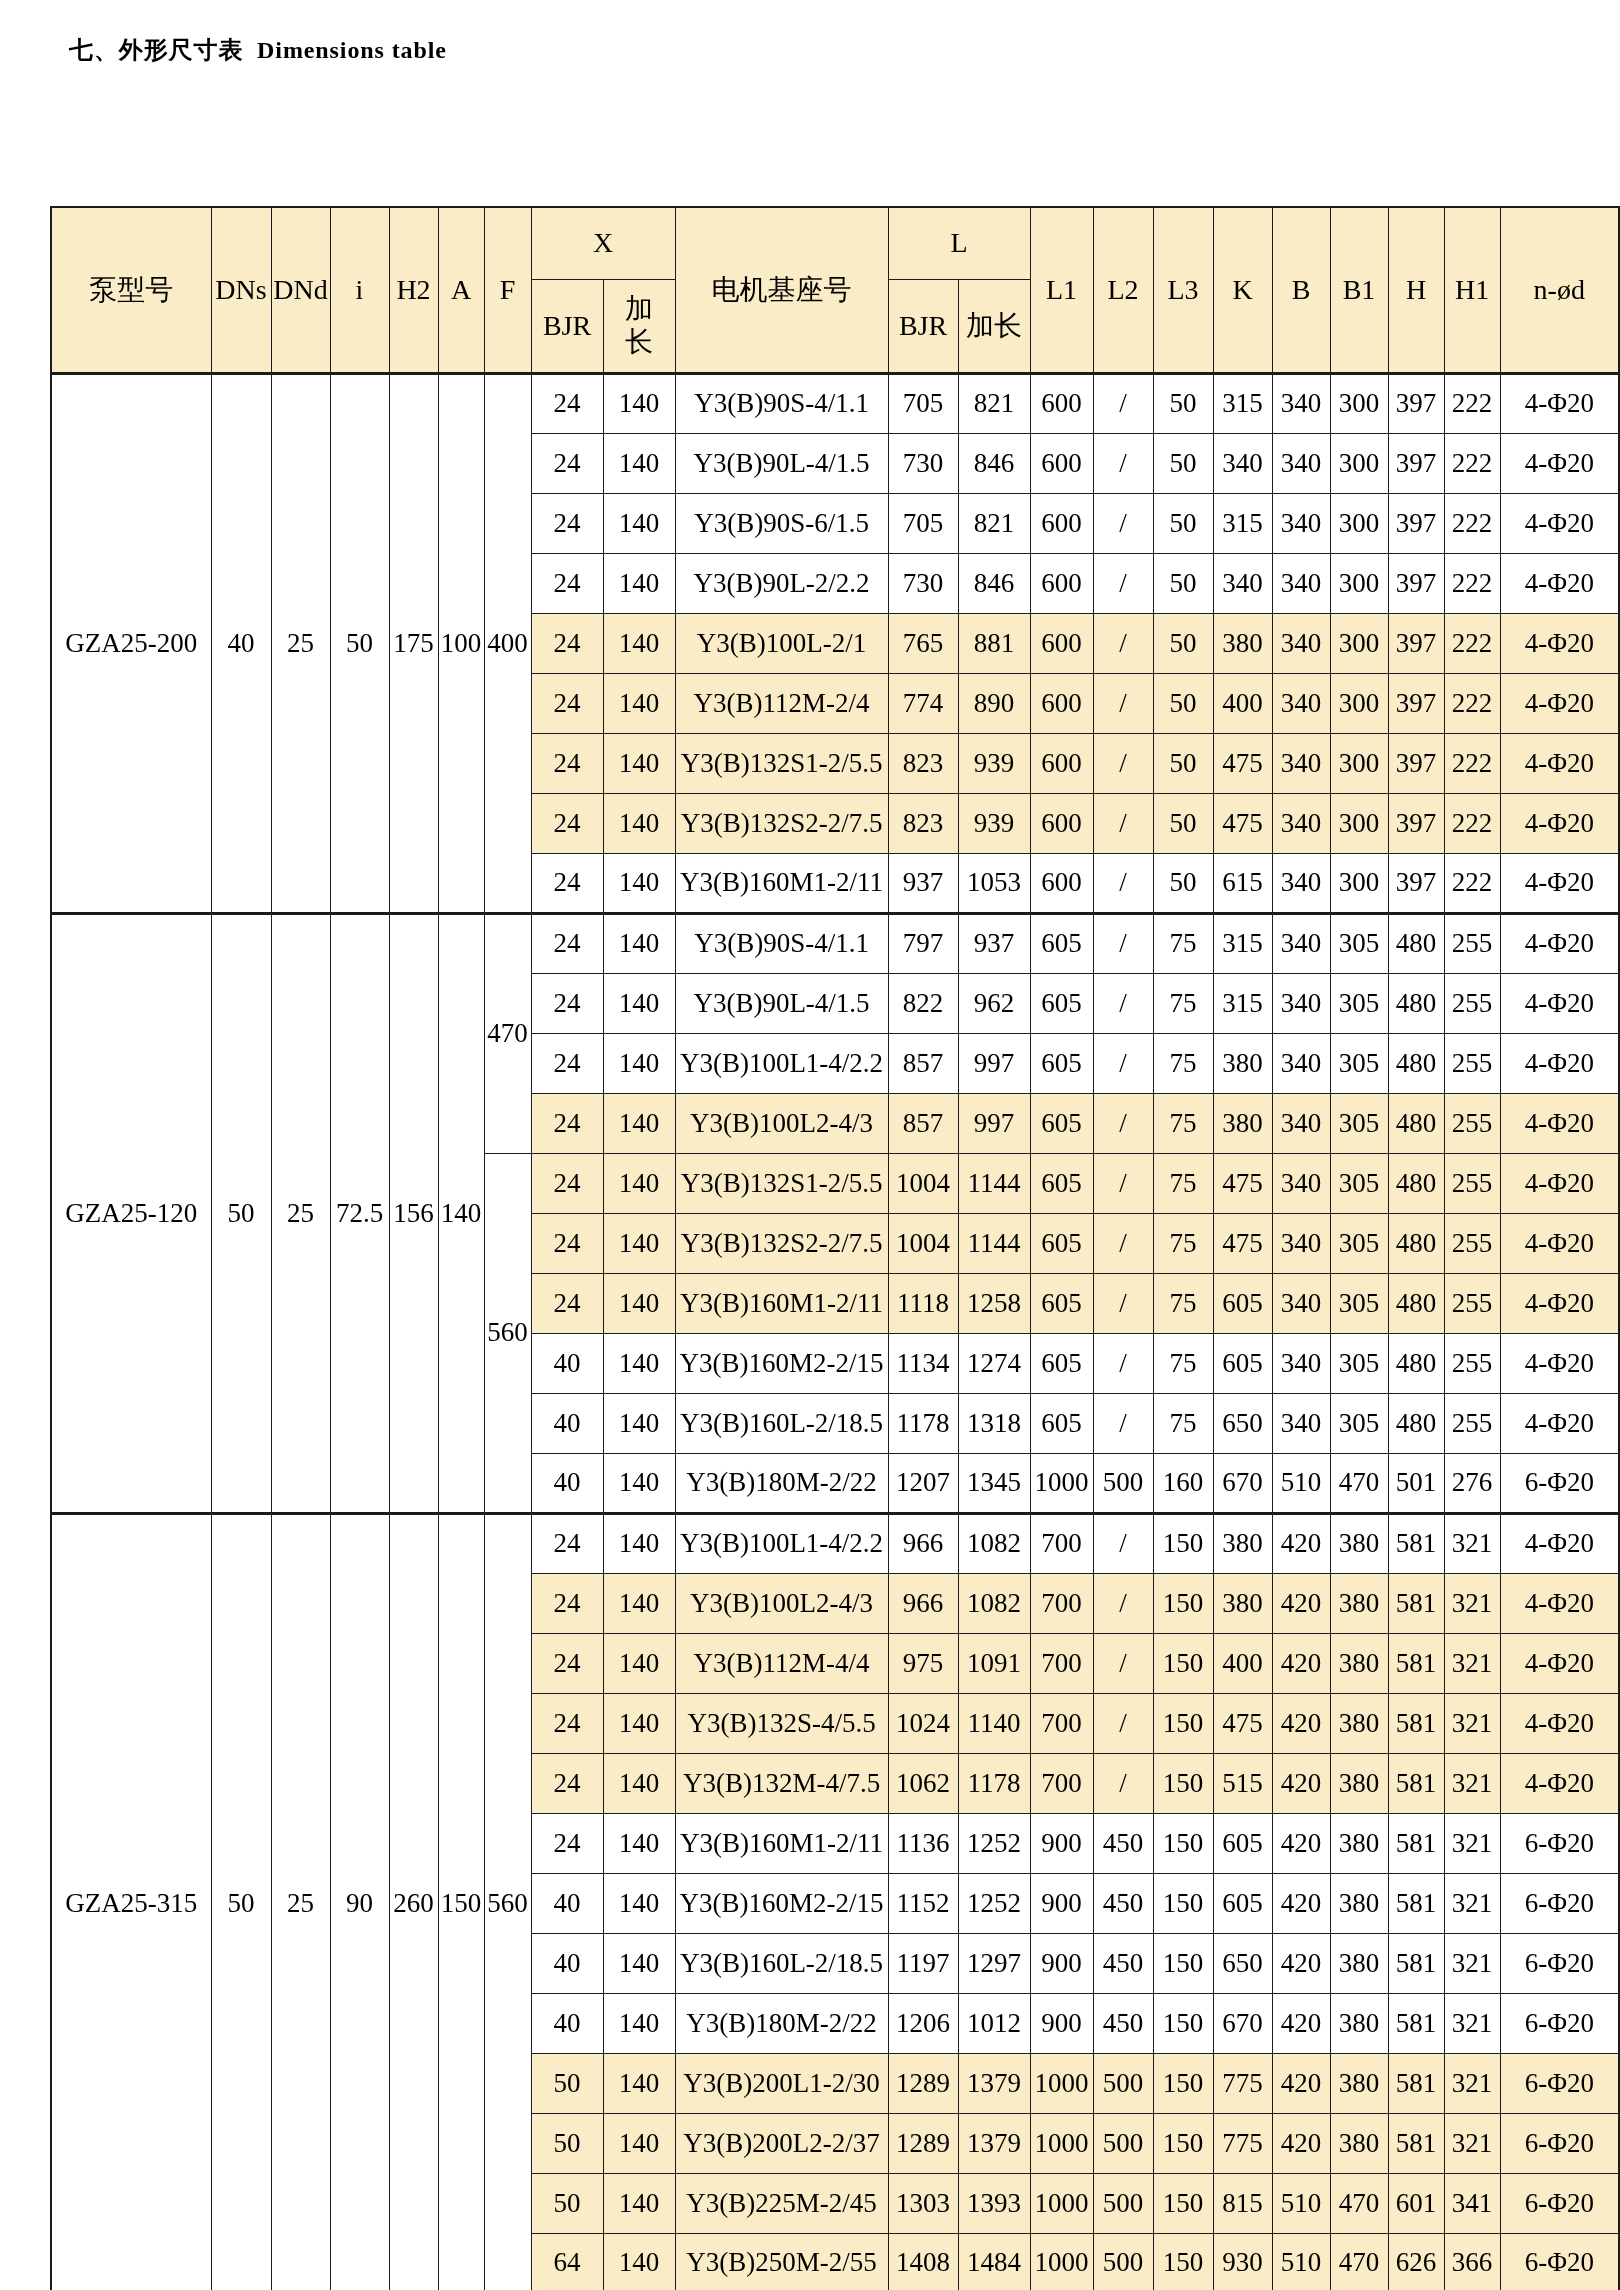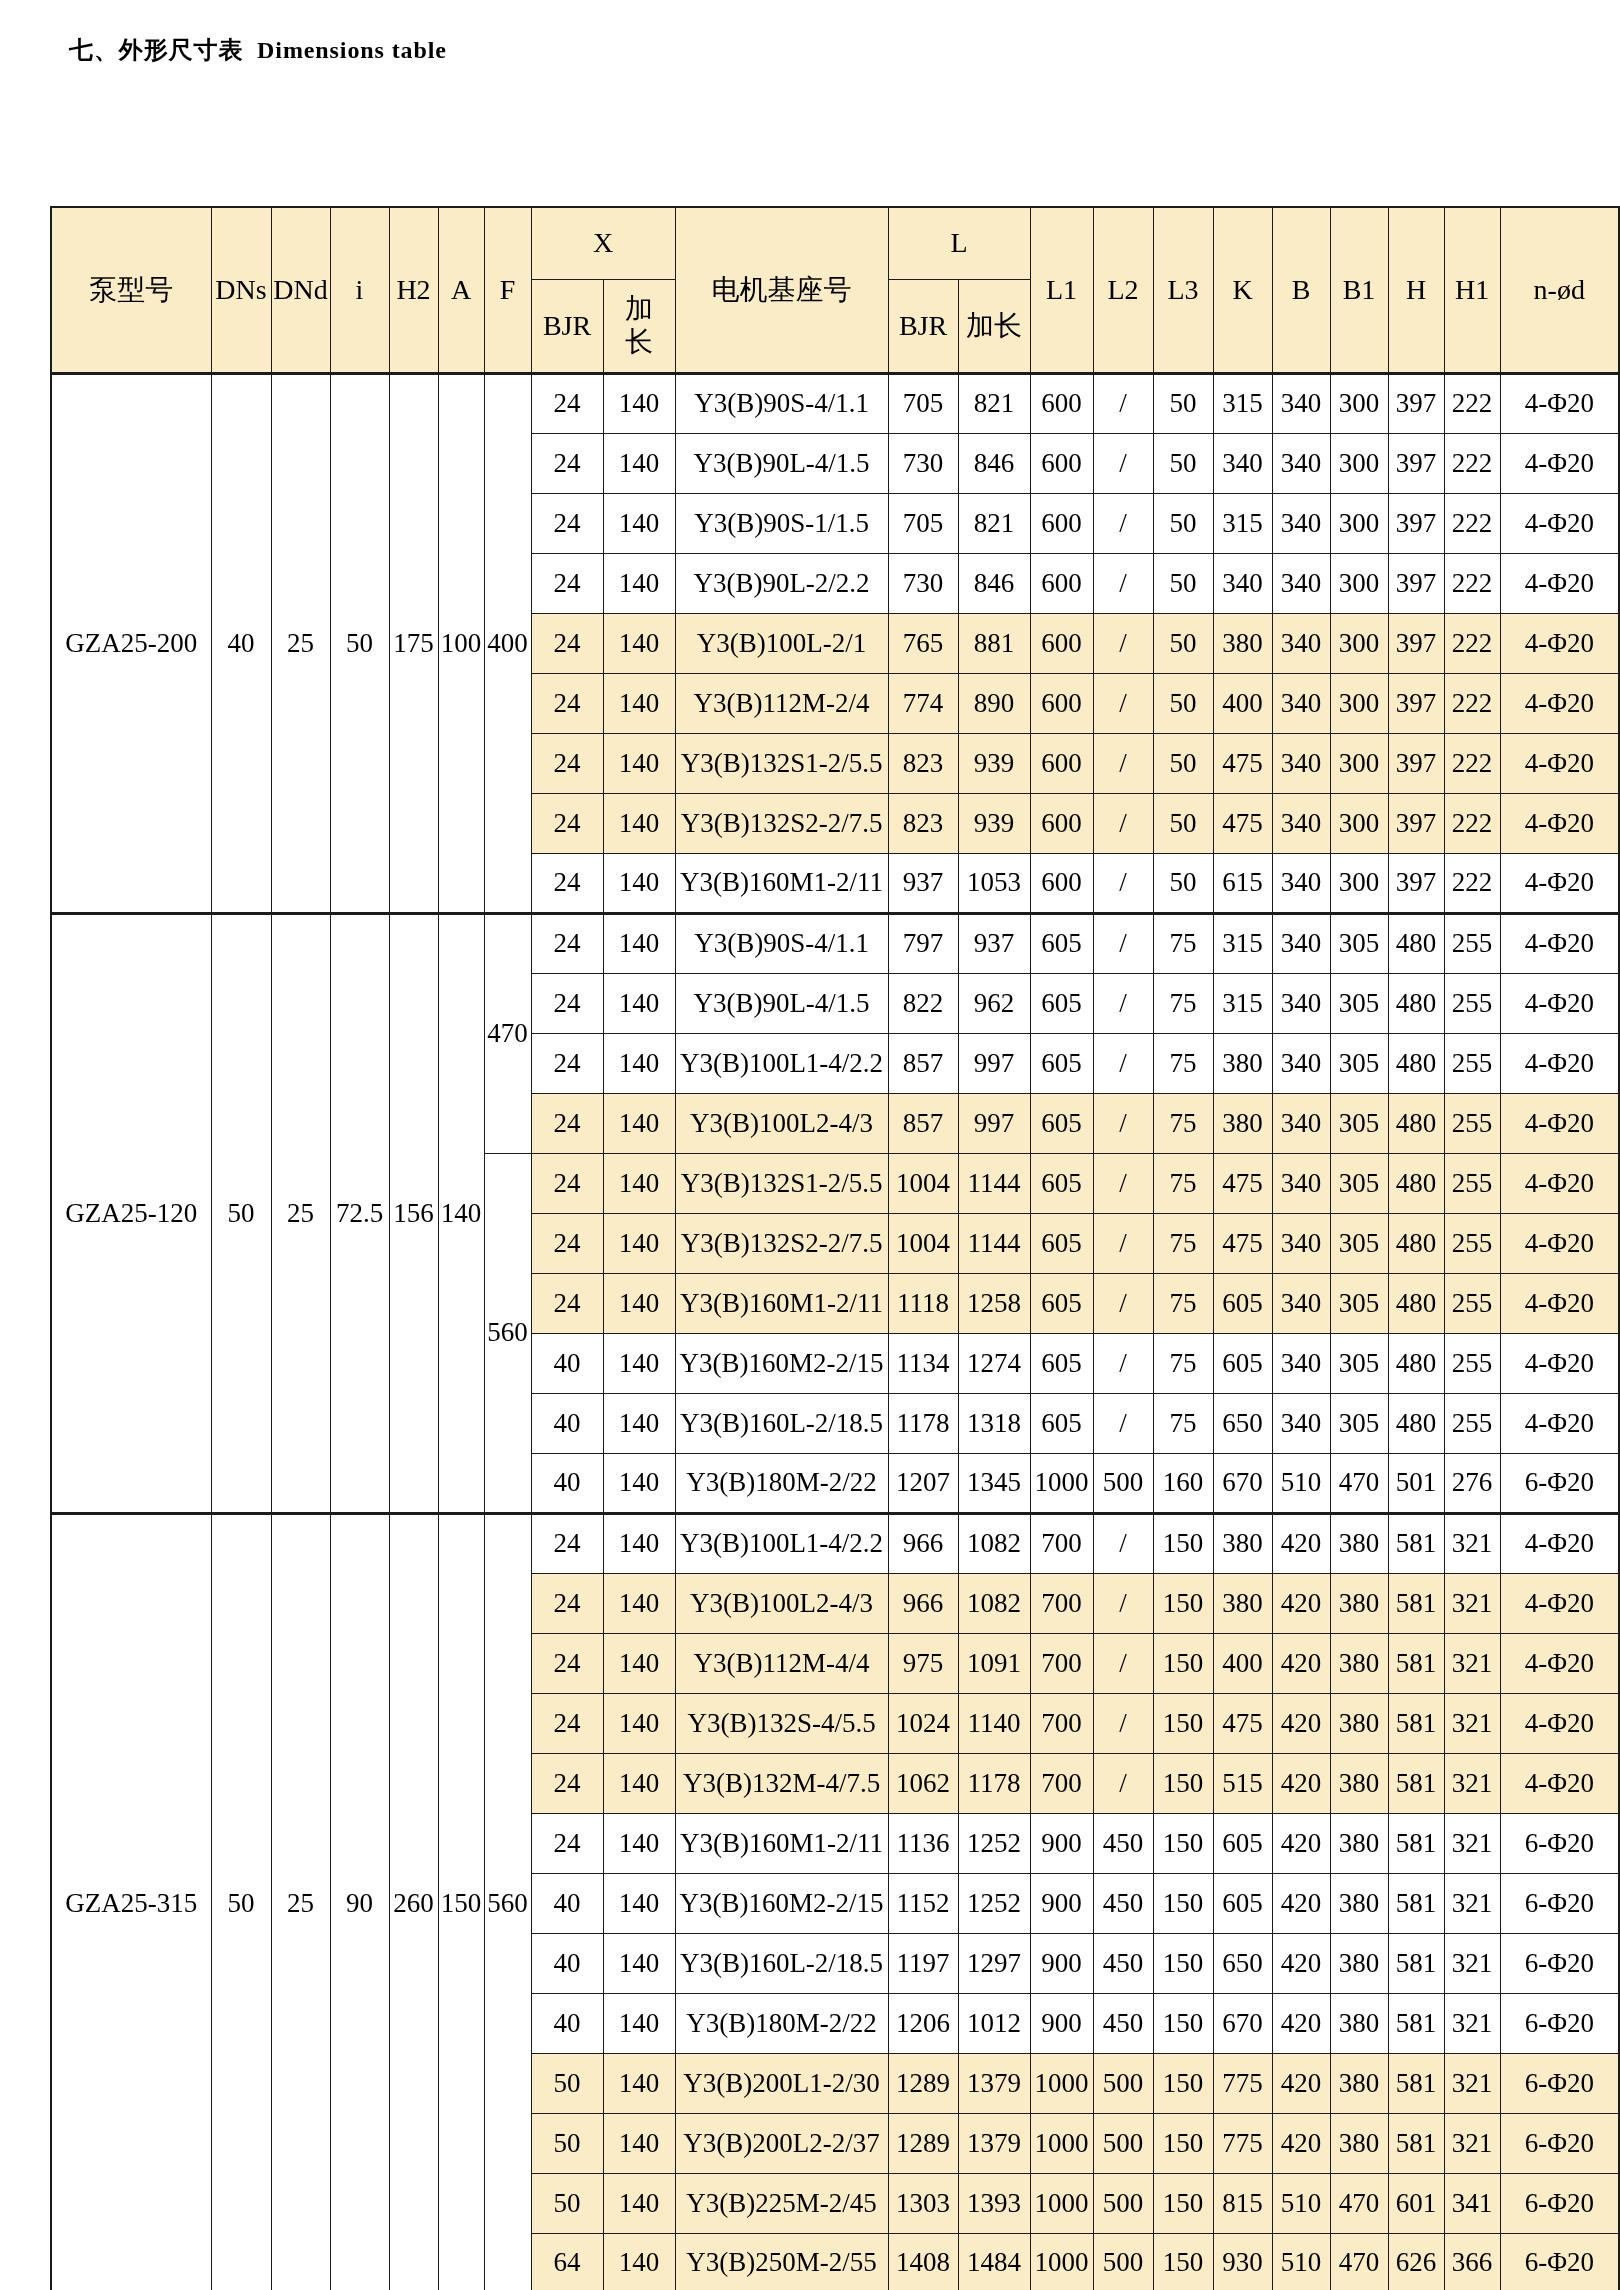--- a/index.html
+++ b/index.html
@@ -139,21 +139,21 @@
           <td>340</td>
           <td>340</td>
           <td>300</td>
           <td>397</td>
           <td>222</td>
           <td>4-Φ20</td>
         </tr>
         <tr>
           <td>24</td>
           <td>140</td>
-          <td class="motor">Y3(B)90S-1/1.5</td>
+          <td class="motor">Y3(B)90S-6/1.5</td>
           <td>705</td>
           <td>821</td>
           <td>600</td>
           <td>/</td>
           <td>50</td>
           <td>315</td>
           <td>340</td>
           <td>300</td>
           <td>397</td>
           <td>222</td>

